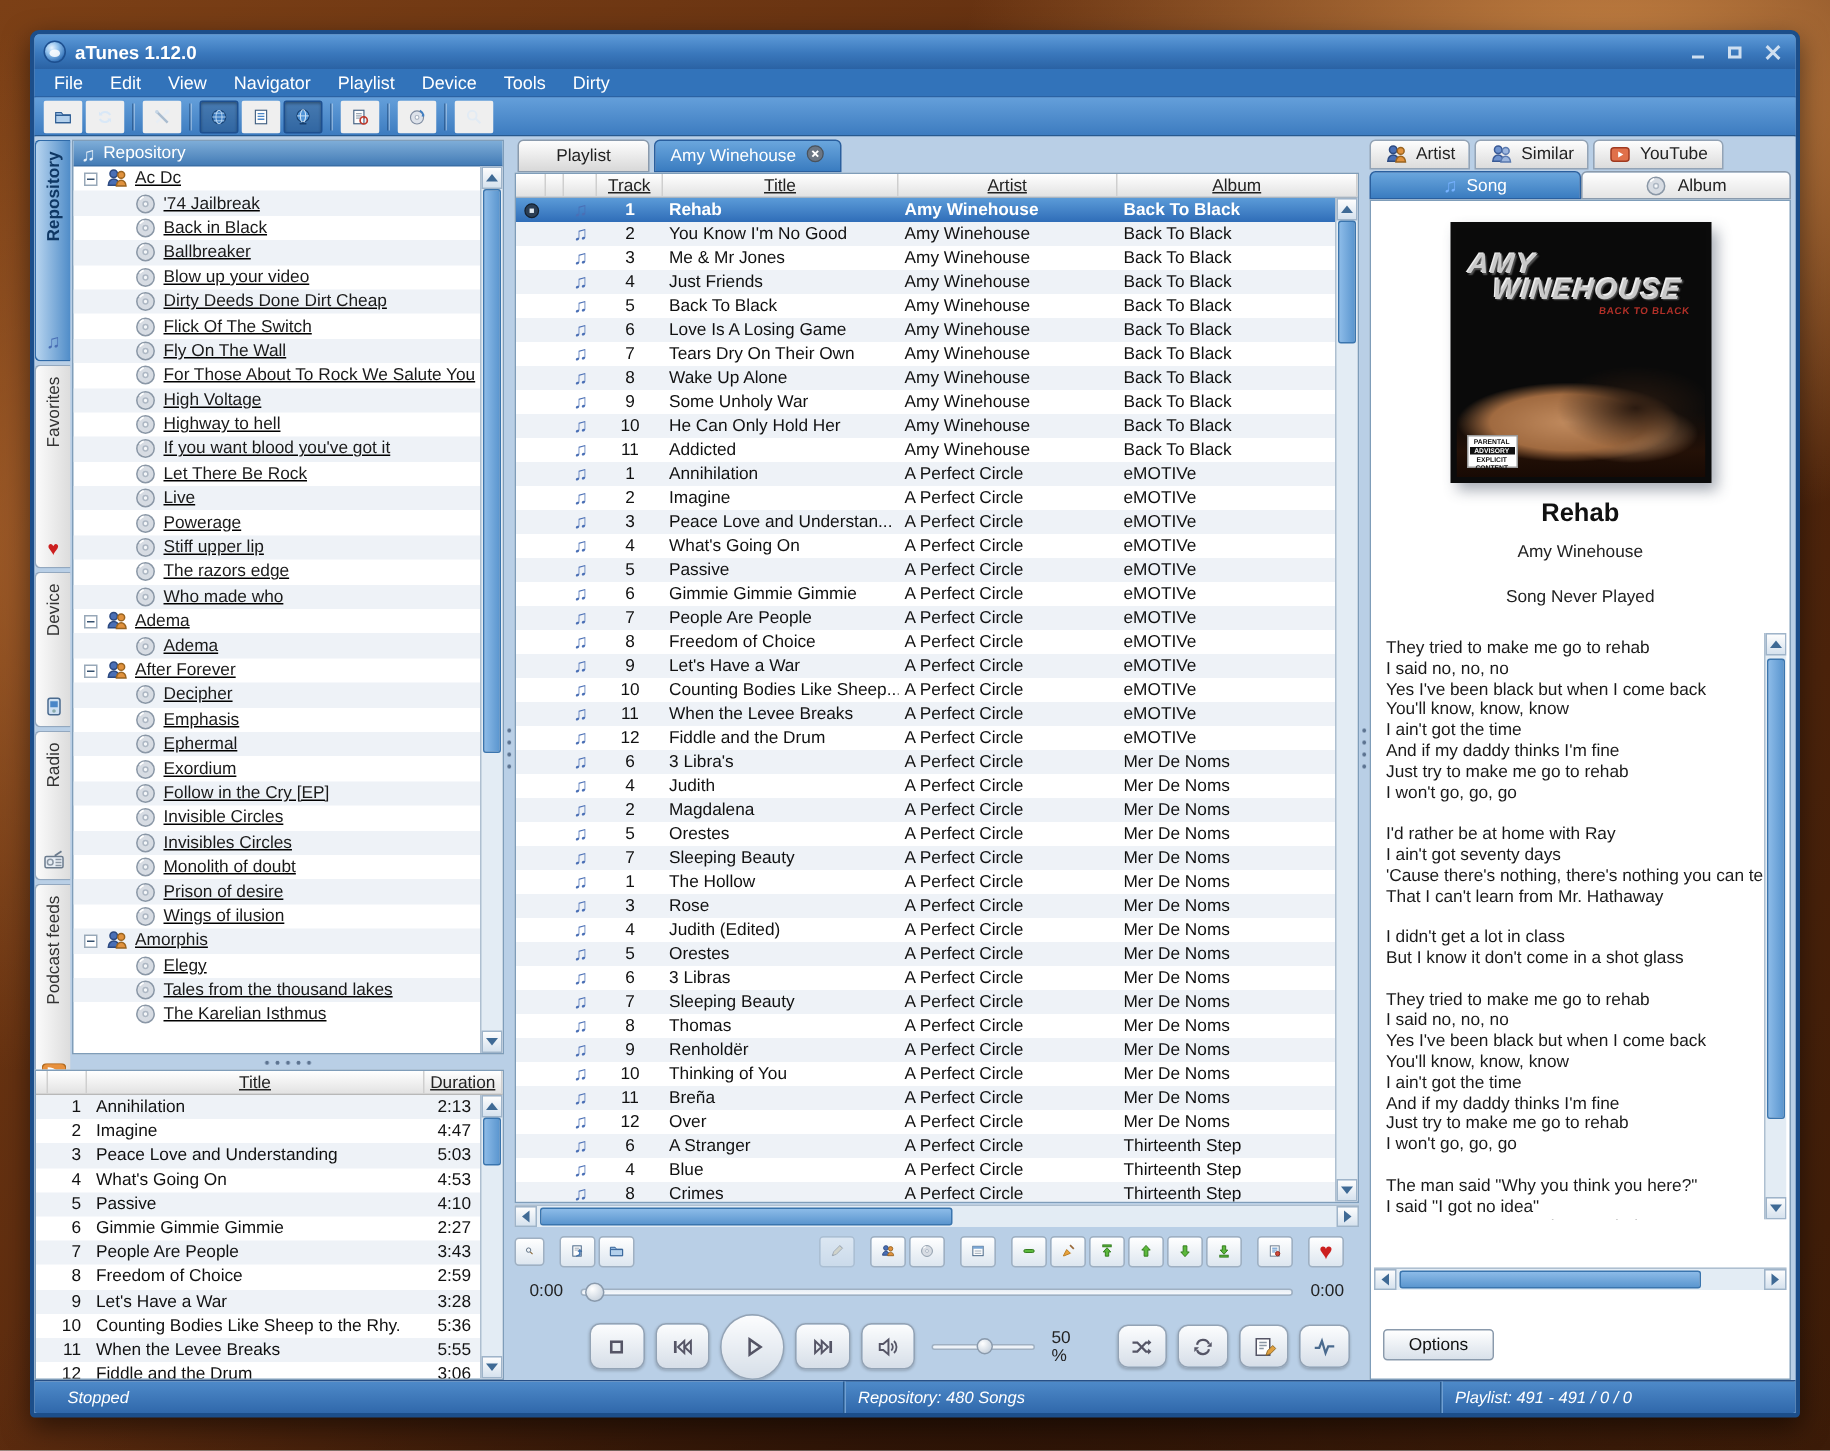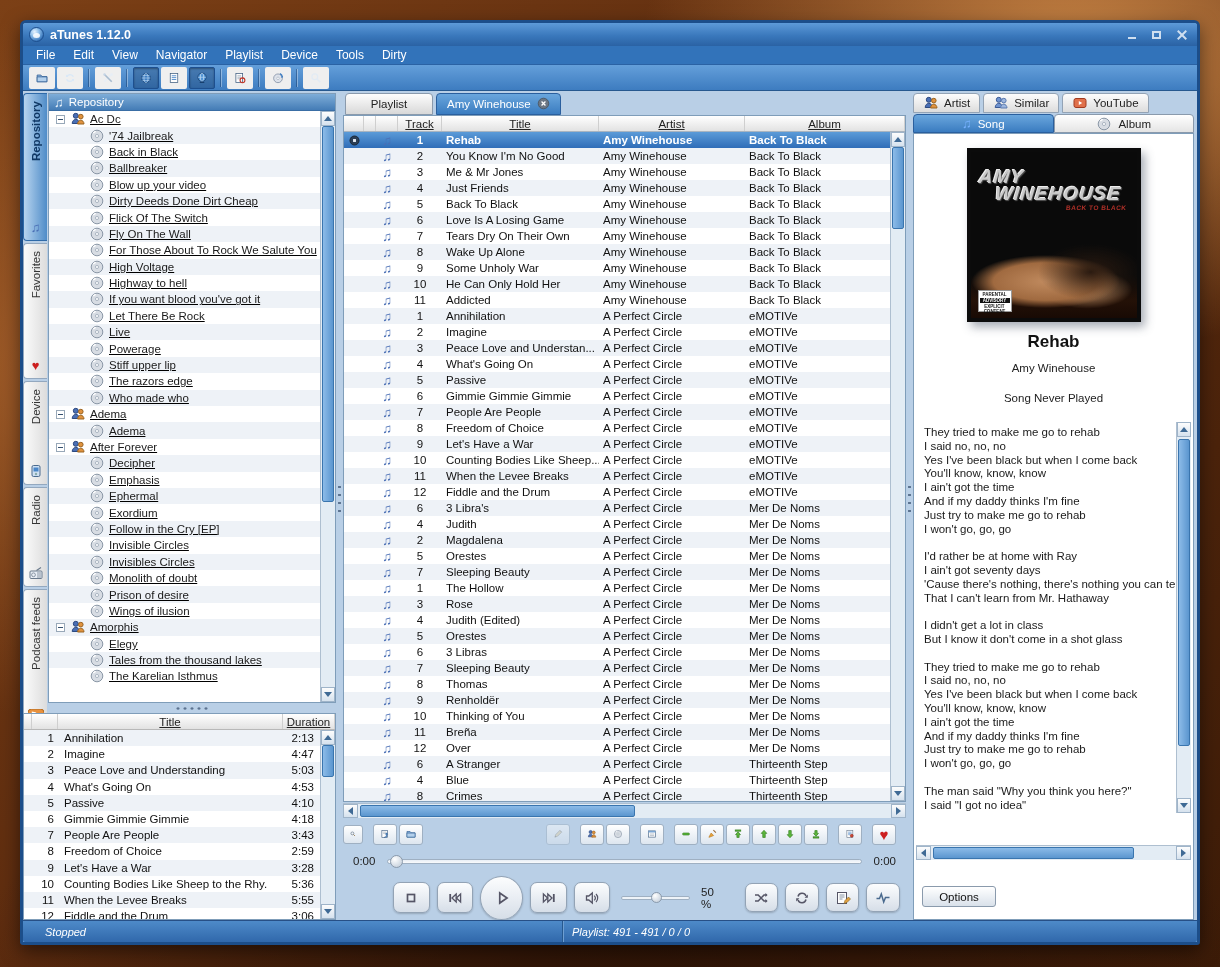--- a/index.html
+++ b/index.html
@@ -755,21 +755,21 @@
             <div class="q-row">
               <span class="q-c0"></span>
               <span class="q-c1">5</span>
               <span class="q-c2">Passive</span>
               <span class="q-c3">4:10</span>
             </div>
             <div class="q-row">
               <span class="q-c0"></span>
               <span class="q-c1">6</span>
               <span class="q-c2">Gimmie Gimmie Gimmie</span>
-              <span class="q-c3">4:18</span>
+              <span class="q-c3">2:27</span>
             </div>
             <div class="q-row">
               <span class="q-c0"></span>
               <span class="q-c1">7</span>
               <span class="q-c2">People Are People</span>
               <span class="q-c3">3:43</span>
             </div>
             <div class="q-row">
               <span class="q-c0"></span>
               <span class="q-c1">8</span>
@@ -1569,15 +1569,16 @@
           </div>
         </div>
 
         <div class="options-btn">Options</div>
       </div>
     </div>
   </div>
 
   <div class="statusbar">
     <div class="sb-sec s0">Stopped</div>
+    <div class="sb-sec s1">Repository: 480 Songs</div>
     <div class="sb-sec s2">Playlist: 491 - 491 / 0 / 0</div>
   </div>
 </div>
 
 </body></html>

